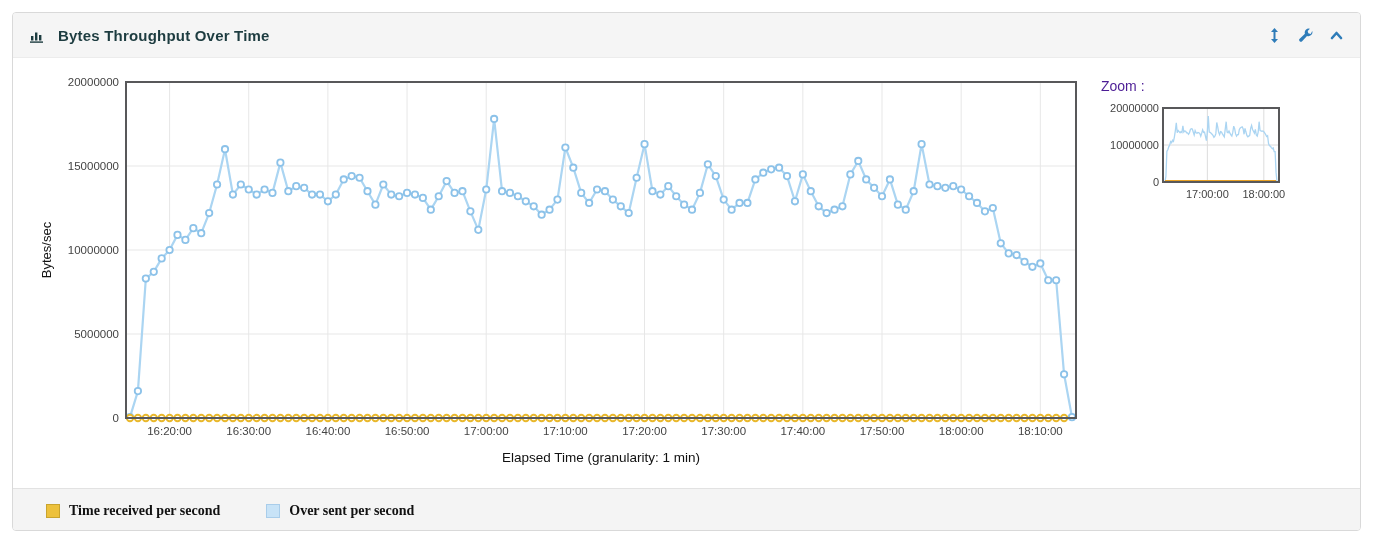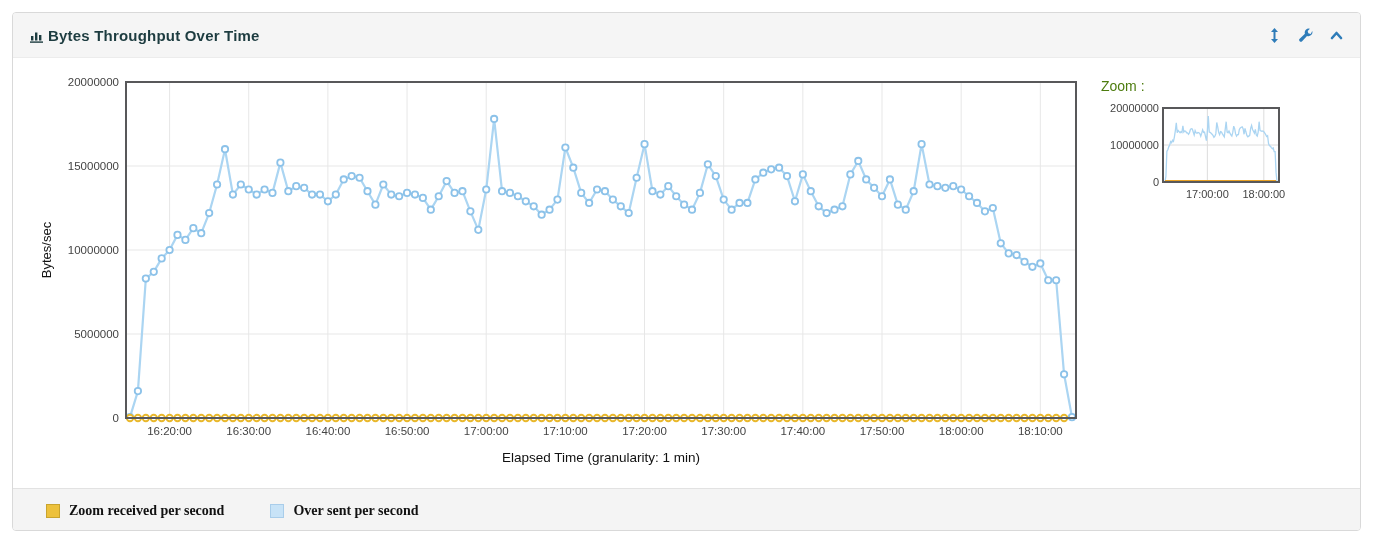--- a/index.html
+++ b/index.html
@@ -5,28 +5,28 @@
   * { margin:0; padding:0; box-sizing:border-box; }
   html,body { width:1373px; height:543px; background:#ffffff; font-family:"Liberation Sans", sans-serif; }
   .panel {
     position:absolute; left:12px; top:12px; width:1349px; height:519px;
     background:#ffffff; border:1px solid #d9d9d9; border-radius:4px; overflow:hidden;
   }
   .panel-header {
     height:45px; background:#f5f5f5; border-bottom:1px solid #ececec;
     display:flex; align-items:center; padding:0 16px;
   }
-  .panel-title-group { display:flex; align-items:center; gap:2px; color:#1d3c40; }
+  .panel-title-group { display:flex; align-items:center; gap:12px; color:#1d3c40; }
   .panel-title { font-size:15px; font-weight:bold; letter-spacing:.2px; }
   .header-actions { margin-left:auto; display:flex; align-items:center; gap:16px; }
   .header-actions .hicon { width:15px; height:15px; cursor:pointer; display:inline-block; }
   .panel-body { display:flex; align-items:flex-start; padding:8px 0 0 18px; height:430px; background:#fff; }
   .chart-wrap { width:1060px; }
   .zoom-wrap { margin-left:10px; padding-top:12px; width:210px; }
-  .zoom-label { font-size:14px; color:#4d7c0f; margin-bottom:6px; }
+  .zoom-label { font-size:14px; color:#4c1d95; margin-bottom:6px; }
   .panel-footer {
     height:44px; background:#f4f4f4; border-top:1px solid #e2e2e2;
     display:flex; align-items:center; gap:46px; padding-left:33px;
   }
   .legend-item { display:flex; align-items:center; gap:9px; cursor:pointer; }
   .legend-swatch { width:14px; height:14px; display:inline-block; border:1px solid rgba(0,0,0,.18); }
   .legend-text { font-family:"Liberation Serif", serif; font-weight:bold; font-size:14px; color:#111; }
   svg text { font-family:"Liberation Sans", sans-serif; }
 </style>
 </head>
@@ -374,21 +374,21 @@
             <text x="106.35294117647058" y="98" text-anchor="middle" font-size="11" fill="#444444">17:00:00</text>
             <text x="162.8235294117647" y="98" text-anchor="middle" font-size="11" fill="#444444">18:00:00</text>
           </g>
         </svg>
     </div>
   </div>
 
   <div class="panel-footer">
     <div class="legend-item">
       <span class="legend-swatch" style="background: rgb(237, 193, 60); border-color: rgb(201, 164, 46);"></span>
-      <span class="legend-text">Zoom received per second</span>
+      <span class="legend-text">Time received per second</span>
     </div>
     <div class="legend-item">
       <span class="legend-swatch" style="background: rgb(200, 227, 247); border-color: rgb(169, 205, 234);"></span>
       <span class="legend-text">Over sent per second</span>
     </div>
   </div>
 
 </div>
 
 </body></html>

